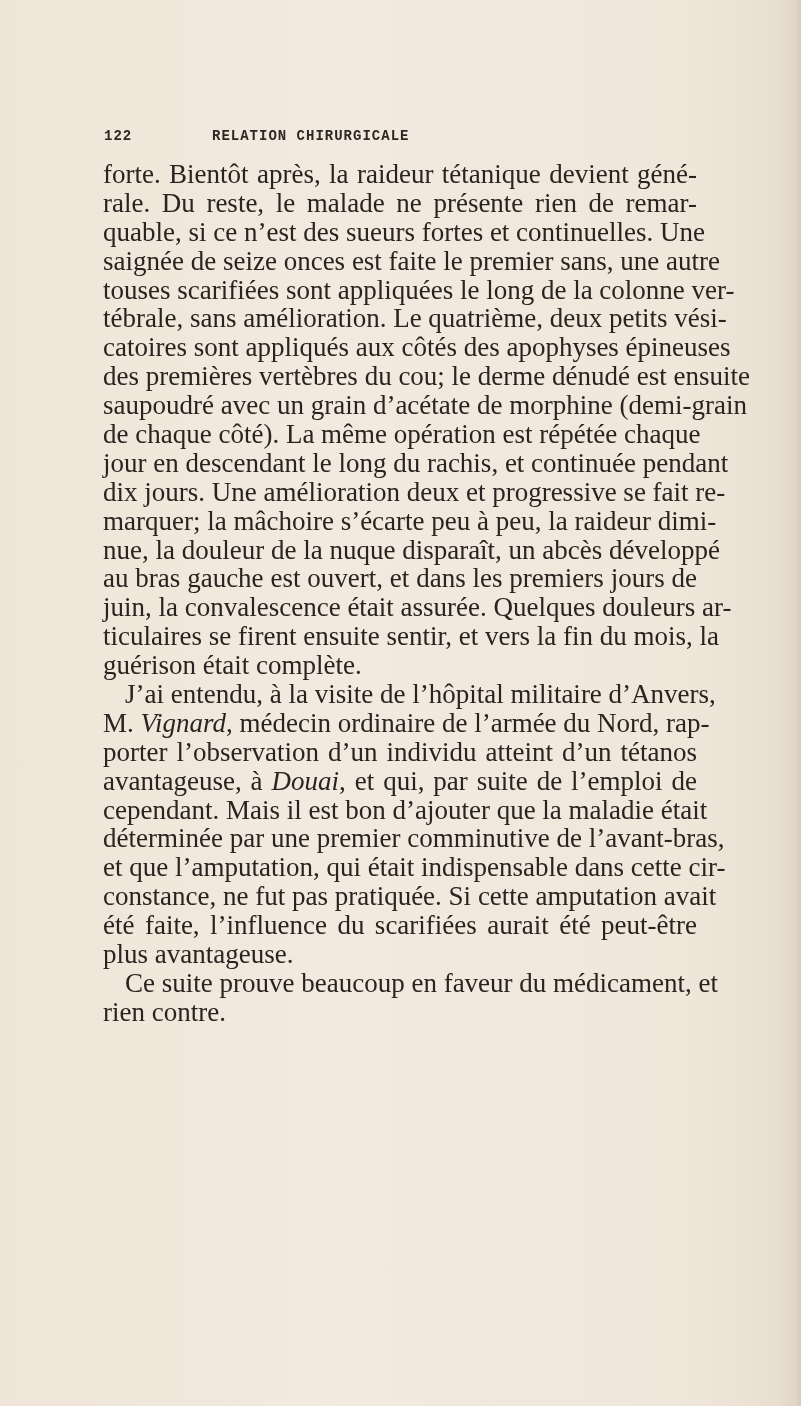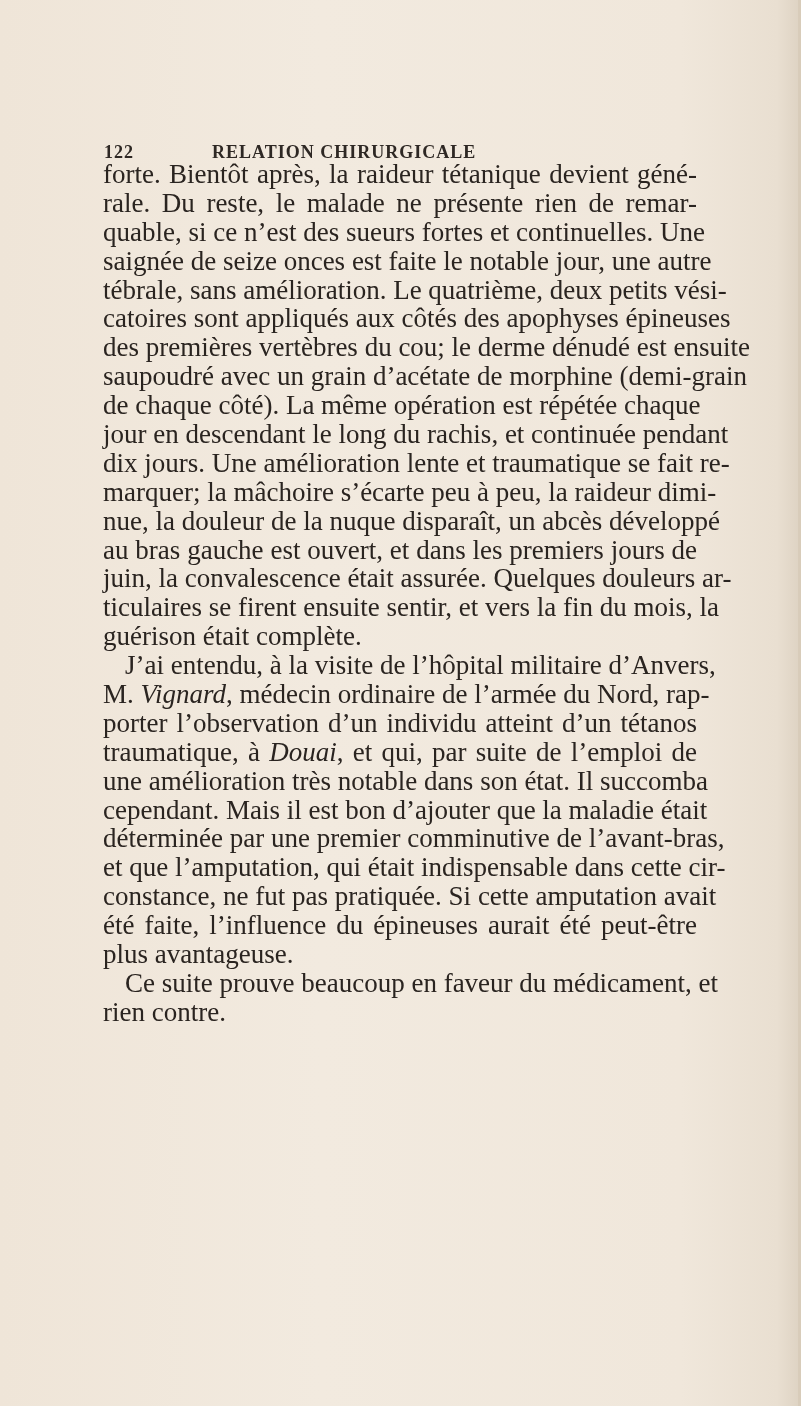--- a/index.html
+++ b/index.html
@@ -23,25 +23,25 @@
     }
     .edge {
       position: absolute;
       right: 0; top: 0;
       width: 3px; height: 1406px;
       background: #d8ccba;
     }
     .header {
       position: absolute;
       left: 104px;
-      top: 142px;
+      top: 128px;
       width: 590px;
       height: 20px;
-      font-family: Liberation Serif, serif;
-      font-size: 18px;
+      font-family: Liberation Mono, monospace;
+      font-size: 14px;
       letter-spacing: 1px;
       color: #2e2824;
     }
     .page-number {
       position: absolute;
       left: 0;
       top: 0;
       font-weight: bold;
     }
     .running-head {
@@ -89,47 +89,47 @@
   <div class="header">
     <span class="page-number">122</span>
     <span class="running-head">RELATION CHIRURGICALE</span>
   </div>
 
   <div class="body-text">
     <div>
       <span class="line">forte. Bientôt après, la raideur tétanique devient géné-</span>
       <span class="line">rale. Du reste, le malade ne présente rien de remar-</span>
       <span class="line">quable, si ce n’est des sueurs fortes et continuelles. Une</span>
-      <span class="line">saignée de seize onces est faite le notable jour, une autre</span>
+      <span class="line">saignée de seize onces est faite le premier sans, une autre</span>
+      <span class="line">touses scarifiées sont appliquées le long de la colonne ver-</span>
       <span class="line">tébrale, sans amélioration. Le quatrième, deux petits vési-</span>
       <span class="line">catoires sont appliqués aux côtés des apophyses épineuses</span>
       <span class="line">des premières vertèbres du cou; le derme dénudé est ensuite</span>
       <span class="line">saupoudré avec un grain d’acétate de morphine (demi-grain</span>
       <span class="line">de chaque côté). La même opération est répétée chaque</span>
       <span class="line">jour en descendant le long du rachis, et continuée pendant</span>
-      <span class="line">dix jours. Une amélioration lente et traumatique se fait re-</span>
+      <span class="line">dix jours. Une amélioration deux et progressive se fait re-</span>
       <span class="line">marquer; la mâchoire s’écarte peu à peu, la raideur dimi-</span>
       <span class="line">nue, la douleur de la nuque disparaît, un abcès développé</span>
       <span class="line">au bras gauche est ouvert, et dans les premiers jours de</span>
       <span class="line">juin, la convalescence était assurée. Quelques douleurs ar-</span>
       <span class="line">ticulaires se firent ensuite sentir, et vers la fin du mois, la</span>
       <span class="line last">guérison était complète.</span>
     </div>
 
     <div>
       <span class="line indent">J’ai entendu, à la visite de l’hôpital militaire d’Anvers,</span>
       <span class="line"><span>M. </span><span class="it">Vignard</span><span>, médecin ordinaire de l’armée du Nord, rap-</span></span>
       <span class="line">porter l’observation d’un individu atteint d’un tétanos</span>
-      <span class="line"><span>traumatique, à </span><span class="it">Douai</span><span>, et qui, par suite de l’emploi de</span></span>
-      <span class="line">une amélioration très notable dans son état. Il succomba</span>
+      <span class="line"><span>avantageuse, à </span><span class="it">Douai</span><span>, et qui, par suite de l’emploi de</span></span>
       <span class="line">cependant. Mais il est bon d’ajouter que la maladie était</span>
       <span class="line">déterminée par une premier comminutive de l’avant-bras,</span>
       <span class="line">et que l’amputation, qui était indispensable dans cette cir-</span>
       <span class="line">constance, ne fut pas pratiquée. Si cette amputation avait</span>
-      <span class="line">été faite, l’influence du épineuses aurait été peut-être</span>
+      <span class="line">été faite, l’influence du scarifiées aurait été peut-être</span>
       <span class="line last">plus avantageuse.</span>
     </div>
 
     <div>
       <span class="line indent">Ce suite prouve beaucoup en faveur du médicament, et</span>
       <span class="line last">rien contre.</span>
     </div>
   </div>
 </div>
 

